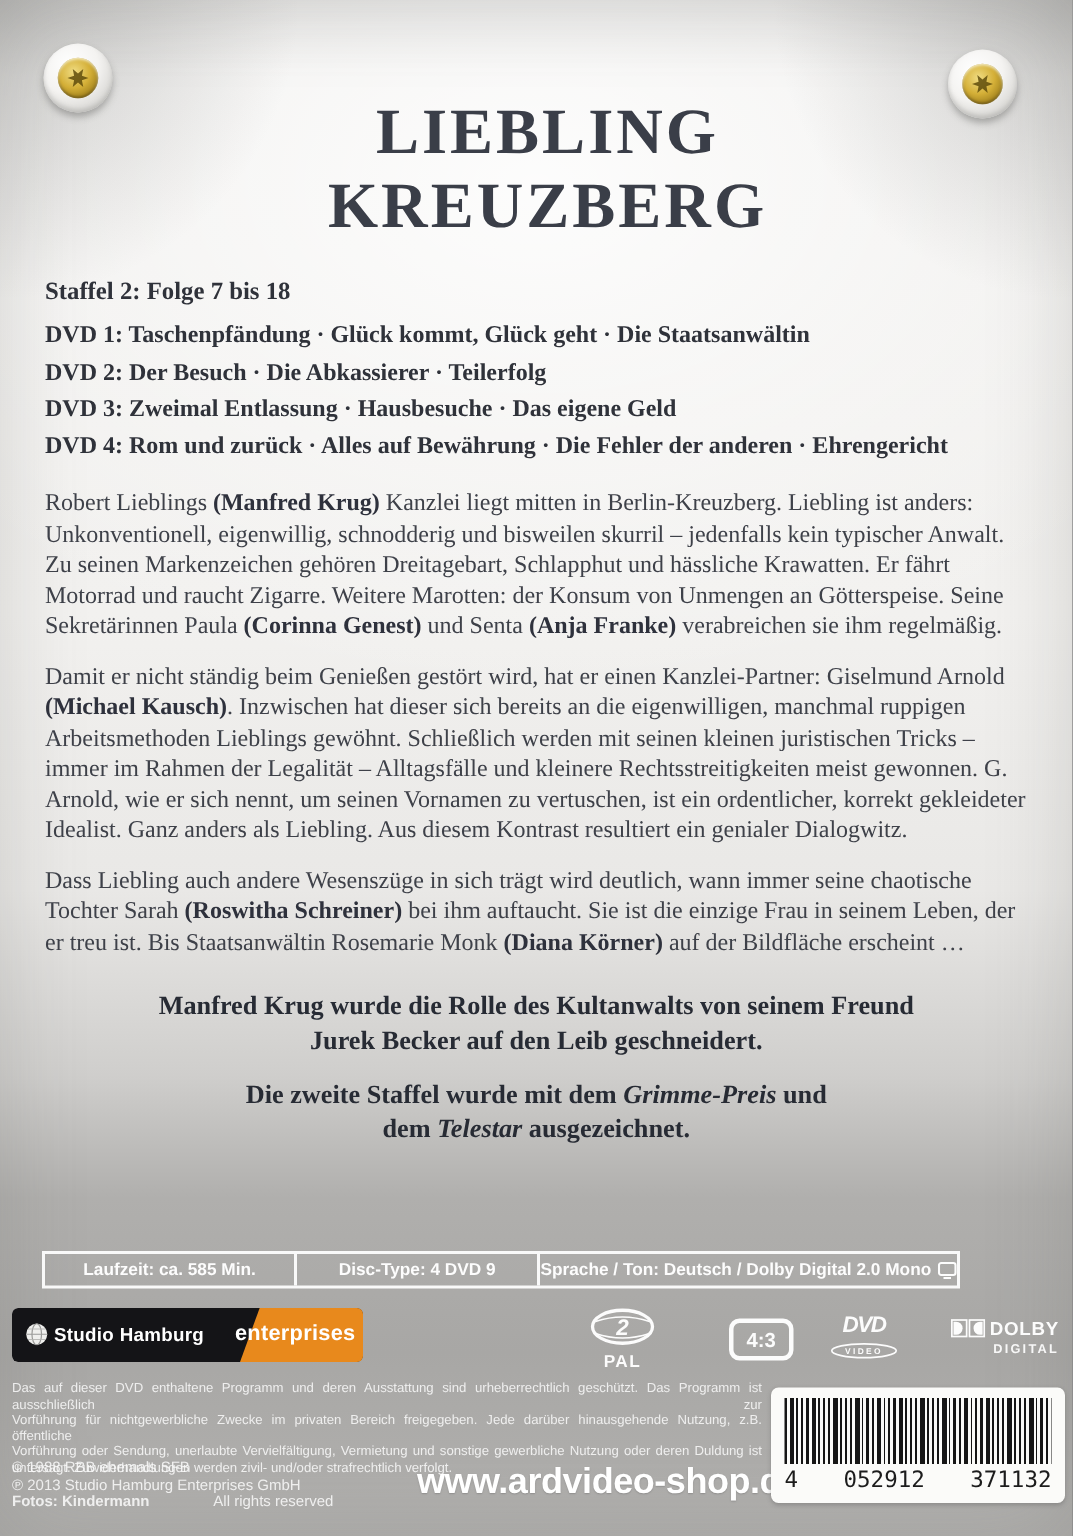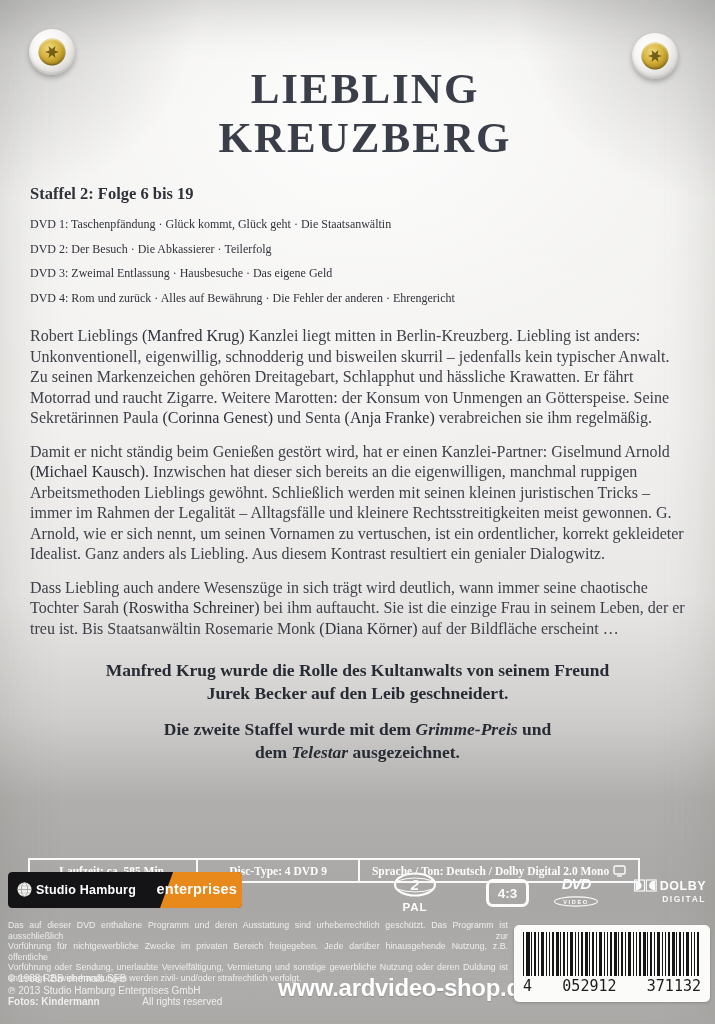--- a/index.html
+++ b/index.html
@@ -24,31 +24,31 @@
     width:27px;height:27px;border-radius:50%;
     background:radial-gradient(circle at 40% 35%, #f0dc82 0%, #d4af37 45%, #9a7b1a 80%, #7a5f10 100%);
     box-shadow:inset 0 1px 2px rgba(255,255,240,.8), inset 0 -1px 2px rgba(60,45,5,.6);
     display:flex;align-items:center;justify-content:center;}
   
   .title{margin:64px 0 0;text-align:center;font-weight:bold;font-size:43px;line-height:49px;
     color:#3a3e48;letter-spacing:2px;padding-left:15px;}
   .content{padding:0 30px;}
   .season{margin-top:21px;font-weight:bold;font-size:16.5px;line-height:22px;color:#2f323a;}
   .dvd-list{margin-top:7px;}
-  .dvd-line{font-weight:normal;font-size:12px;line-height:24.5px;color:#2f323a;}
+  .dvd-line{font-weight:bold;font-size:16px;line-height:24.5px;color:#2f323a;}
   .synopsis p.para{margin:13px 0 0;font-size:16px;line-height:20.5px;color:#3e4149;}
   .synopsis p.para:first-child{margin-top:16px;}
-  .b{font-weight:normal;color:#2e313c;}
+  .b{font-weight:bold;color:#2e313c;}
   .i{font-style:italic;}
   .highlight{margin-top:20px;text-align:center;color:#272b34;}
   .hl-1{font-weight:bold;font-size:17.5px;line-height:22.5px;max-width:548px;margin:0 auto;}
   .hl-2{font-weight:bold;font-size:17.5px;line-height:22.5px;max-width:402px;margin:14px auto 0;}
   
   .specs-bar{position:absolute;left:28px;top:834px;width:612px;height:25px;box-sizing:border-box;
-    border:2px solid rgba(255,255,255,.93);display:flex;font-family:Liberation Serif, serif;margin-top:24px;}
+    border:2px solid rgba(255,255,255,.93);display:flex;font-family:Liberation Sans, sans-serif;}
   .spec-cell{display:flex;align-items:center;justify-content:center;color:#fdfdfd;
     font-size:11.5px;font-weight:bold;white-space:nowrap;}
   .spec-cell.c1{width:27.5%;}
   .spec-cell.c2{width:26.5%;border-left:2px solid rgba(255,255,255,.93);}
   .spec-cell.c3{width:46%;border-left:2px solid rgba(255,255,255,.93);}
   .tv-icon{margin-left:4px;display:inline-block;}
   
   .logo-studio{position:absolute;left:8px;top:872px;width:234px;height:36px;border-radius:4px;overflow:hidden;
     font-family:"Liberation Sans",sans-serif;}
   .sh-black{position:absolute;inset:0;background:#141417;border-radius:4px;}
@@ -120,21 +120,21 @@
       </svg>
     </div>
   </div>
 
   <h1 class="title">
     <span>LIEBLING</span><br>
     <span>KREUZBERG</span>
   </h1>
 
   <div class="content">
-    <div class="season">Staffel 2: Folge 6 bis 19</div>
+    <div class="season">Staffel 2: Folge 7 bis 18</div>
 
     <div class="dvd-list">
         <div class="dvd-line">DVD 1: Taschenpfändung · Glück kommt, Glück geht · Die Staatsanwältin</div>
         <div class="dvd-line">DVD 2: Der Besuch · Die Abkassierer · Teilerfolg</div>
         <div class="dvd-line">DVD 3: Zweimal Entlassung · Hausbesuche · Das eigene Geld</div>
         <div class="dvd-line">DVD 4: Rom und zurück · Alles auf Bewährung · Die Fehler der anderen · Ehrengericht</div>
       </div>
 
     <div class="synopsis">
         <p class="para"><span>Robert Lieblings </span><span class="b">(Manfred Krug)</span><span> Kanzlei liegt mitten in Berlin-Kreuzberg. Liebling ist anders: Unkonventionell, eigenwillig, schnodderig und bisweilen skurril – jedenfalls kein typischer Anwalt. Zu seinen Markenzeichen gehören Dreitagebart, Schlapphut und hässliche Krawatten. Er fährt Motorrad und raucht Zigarre. Weitere Marotten: der Konsum von Unmengen an Götterspeise. Seine Sekretärinnen Paula </span><span class="b">(Corinna Genest)</span><span> und Senta </span><span class="b">(Anja Franke)</span><span> verabreichen sie ihm regelmäßig.</span></p>

